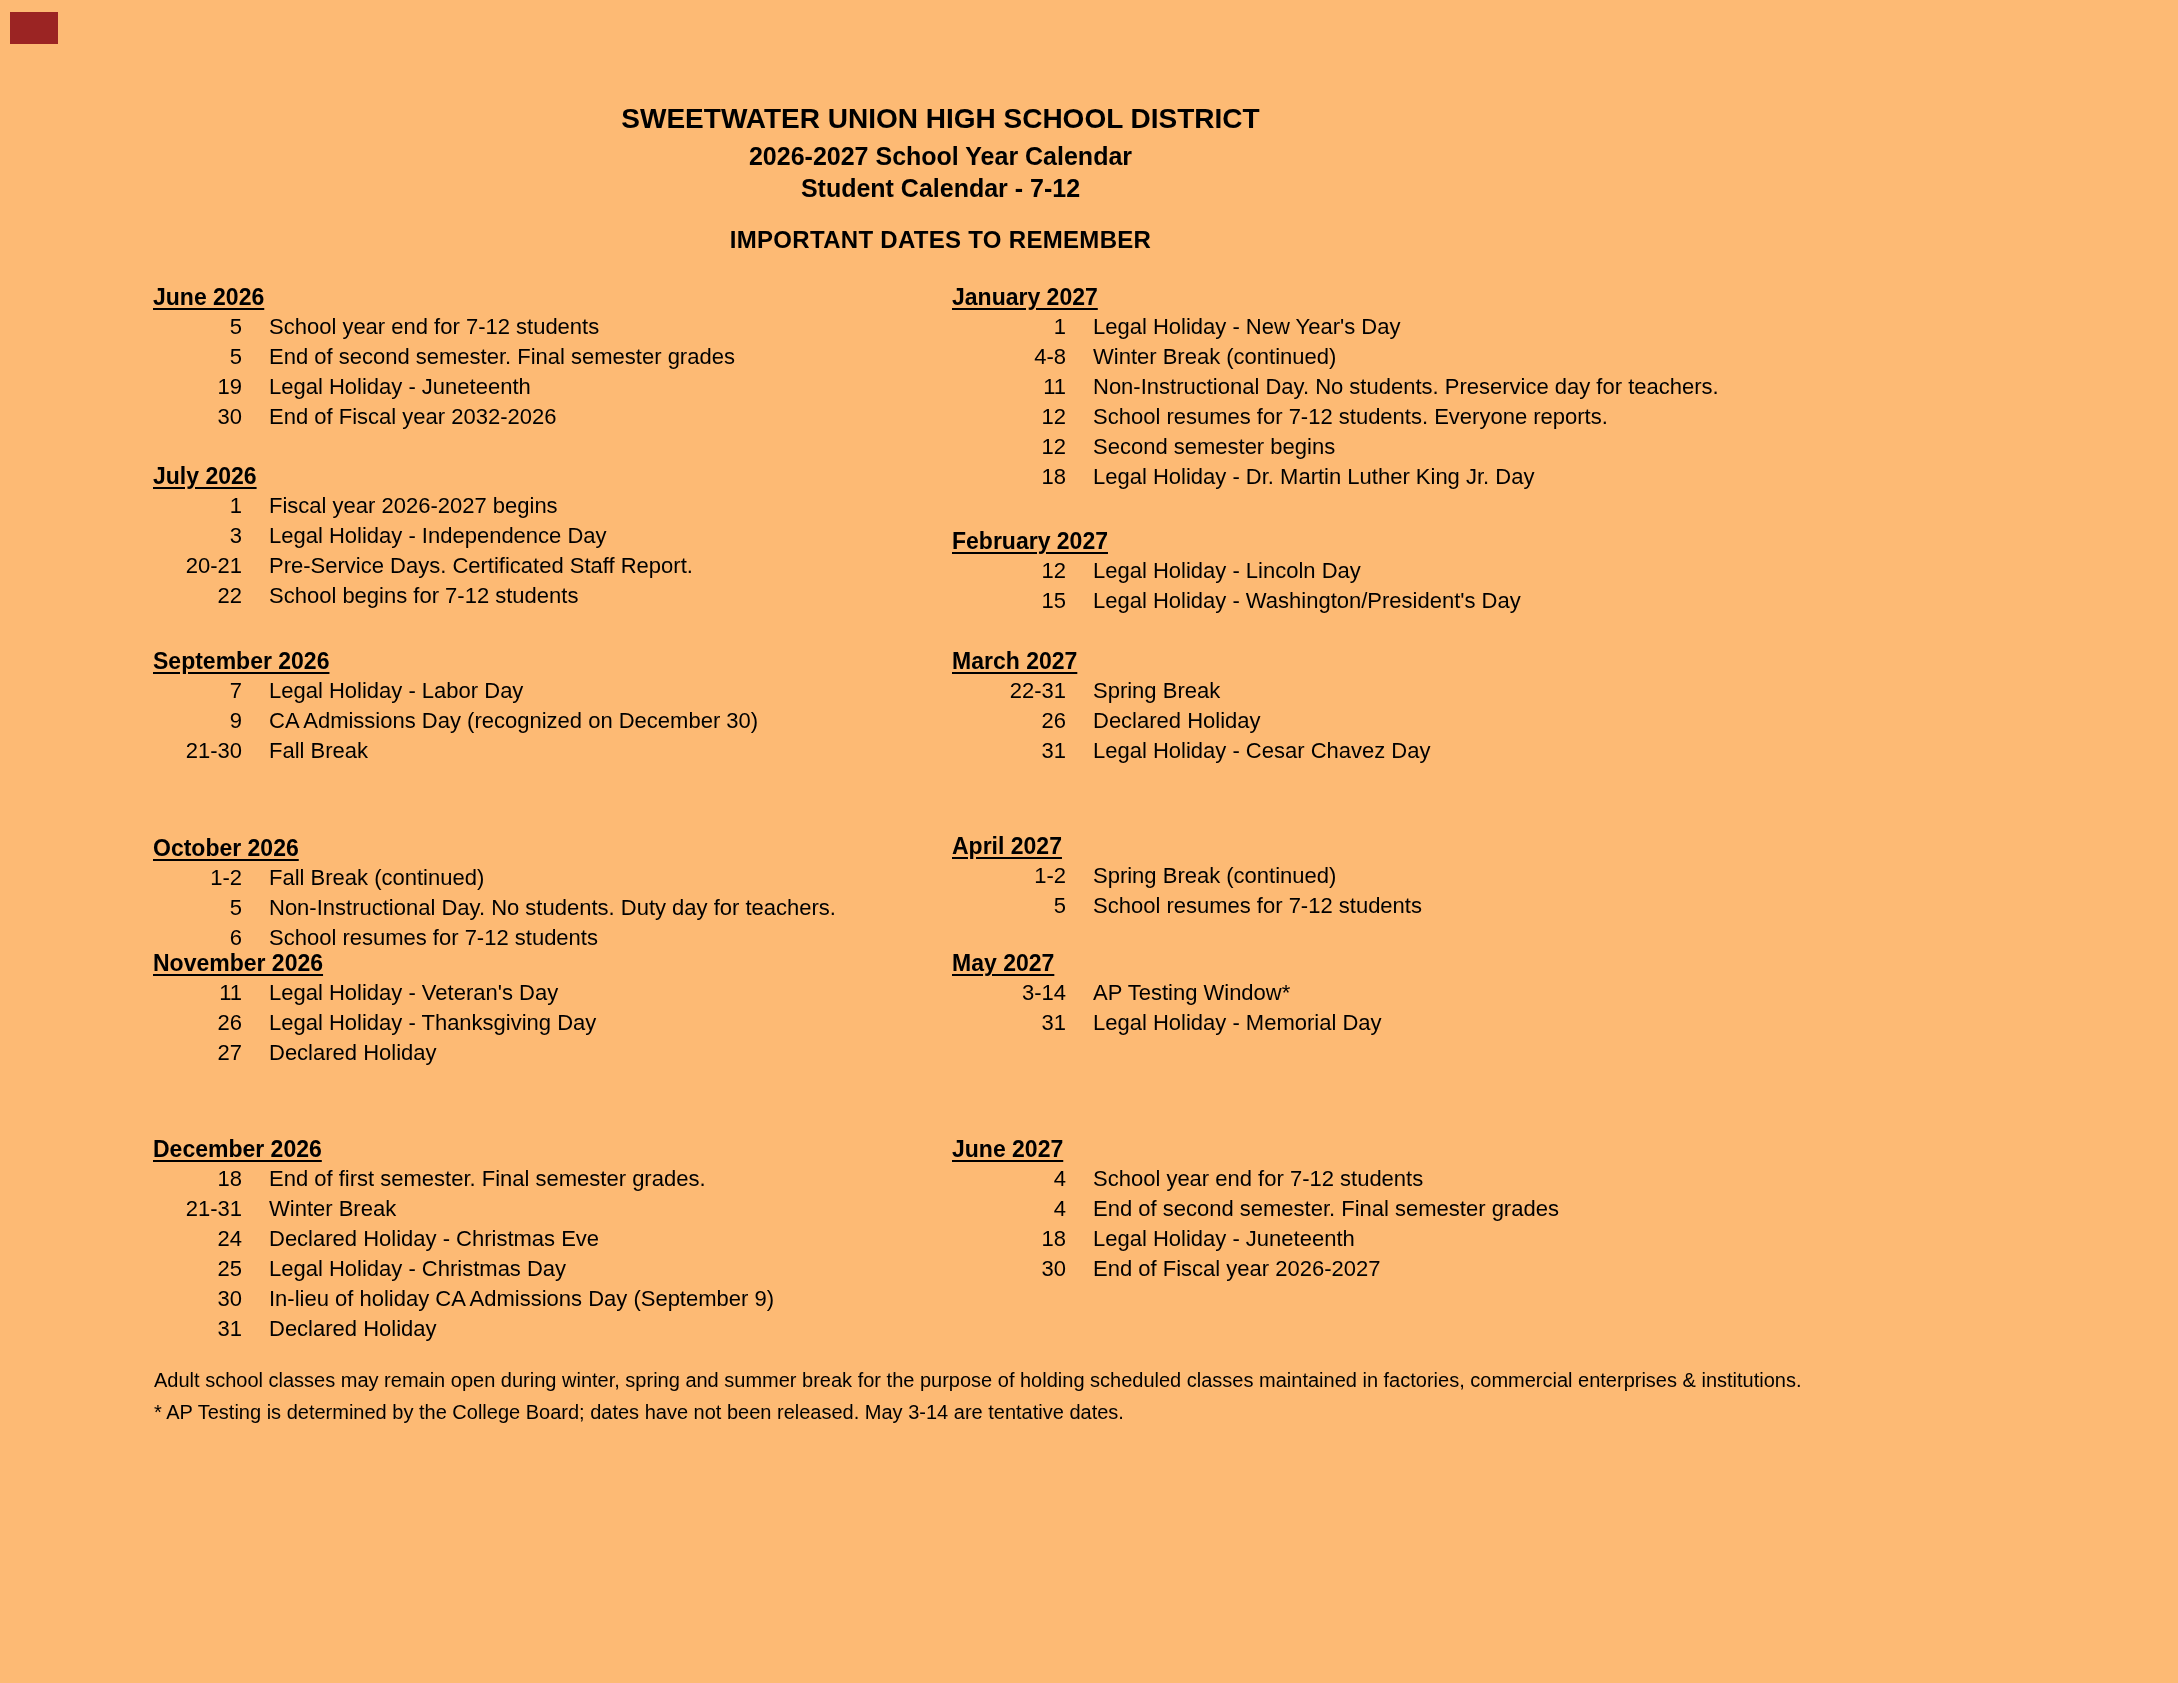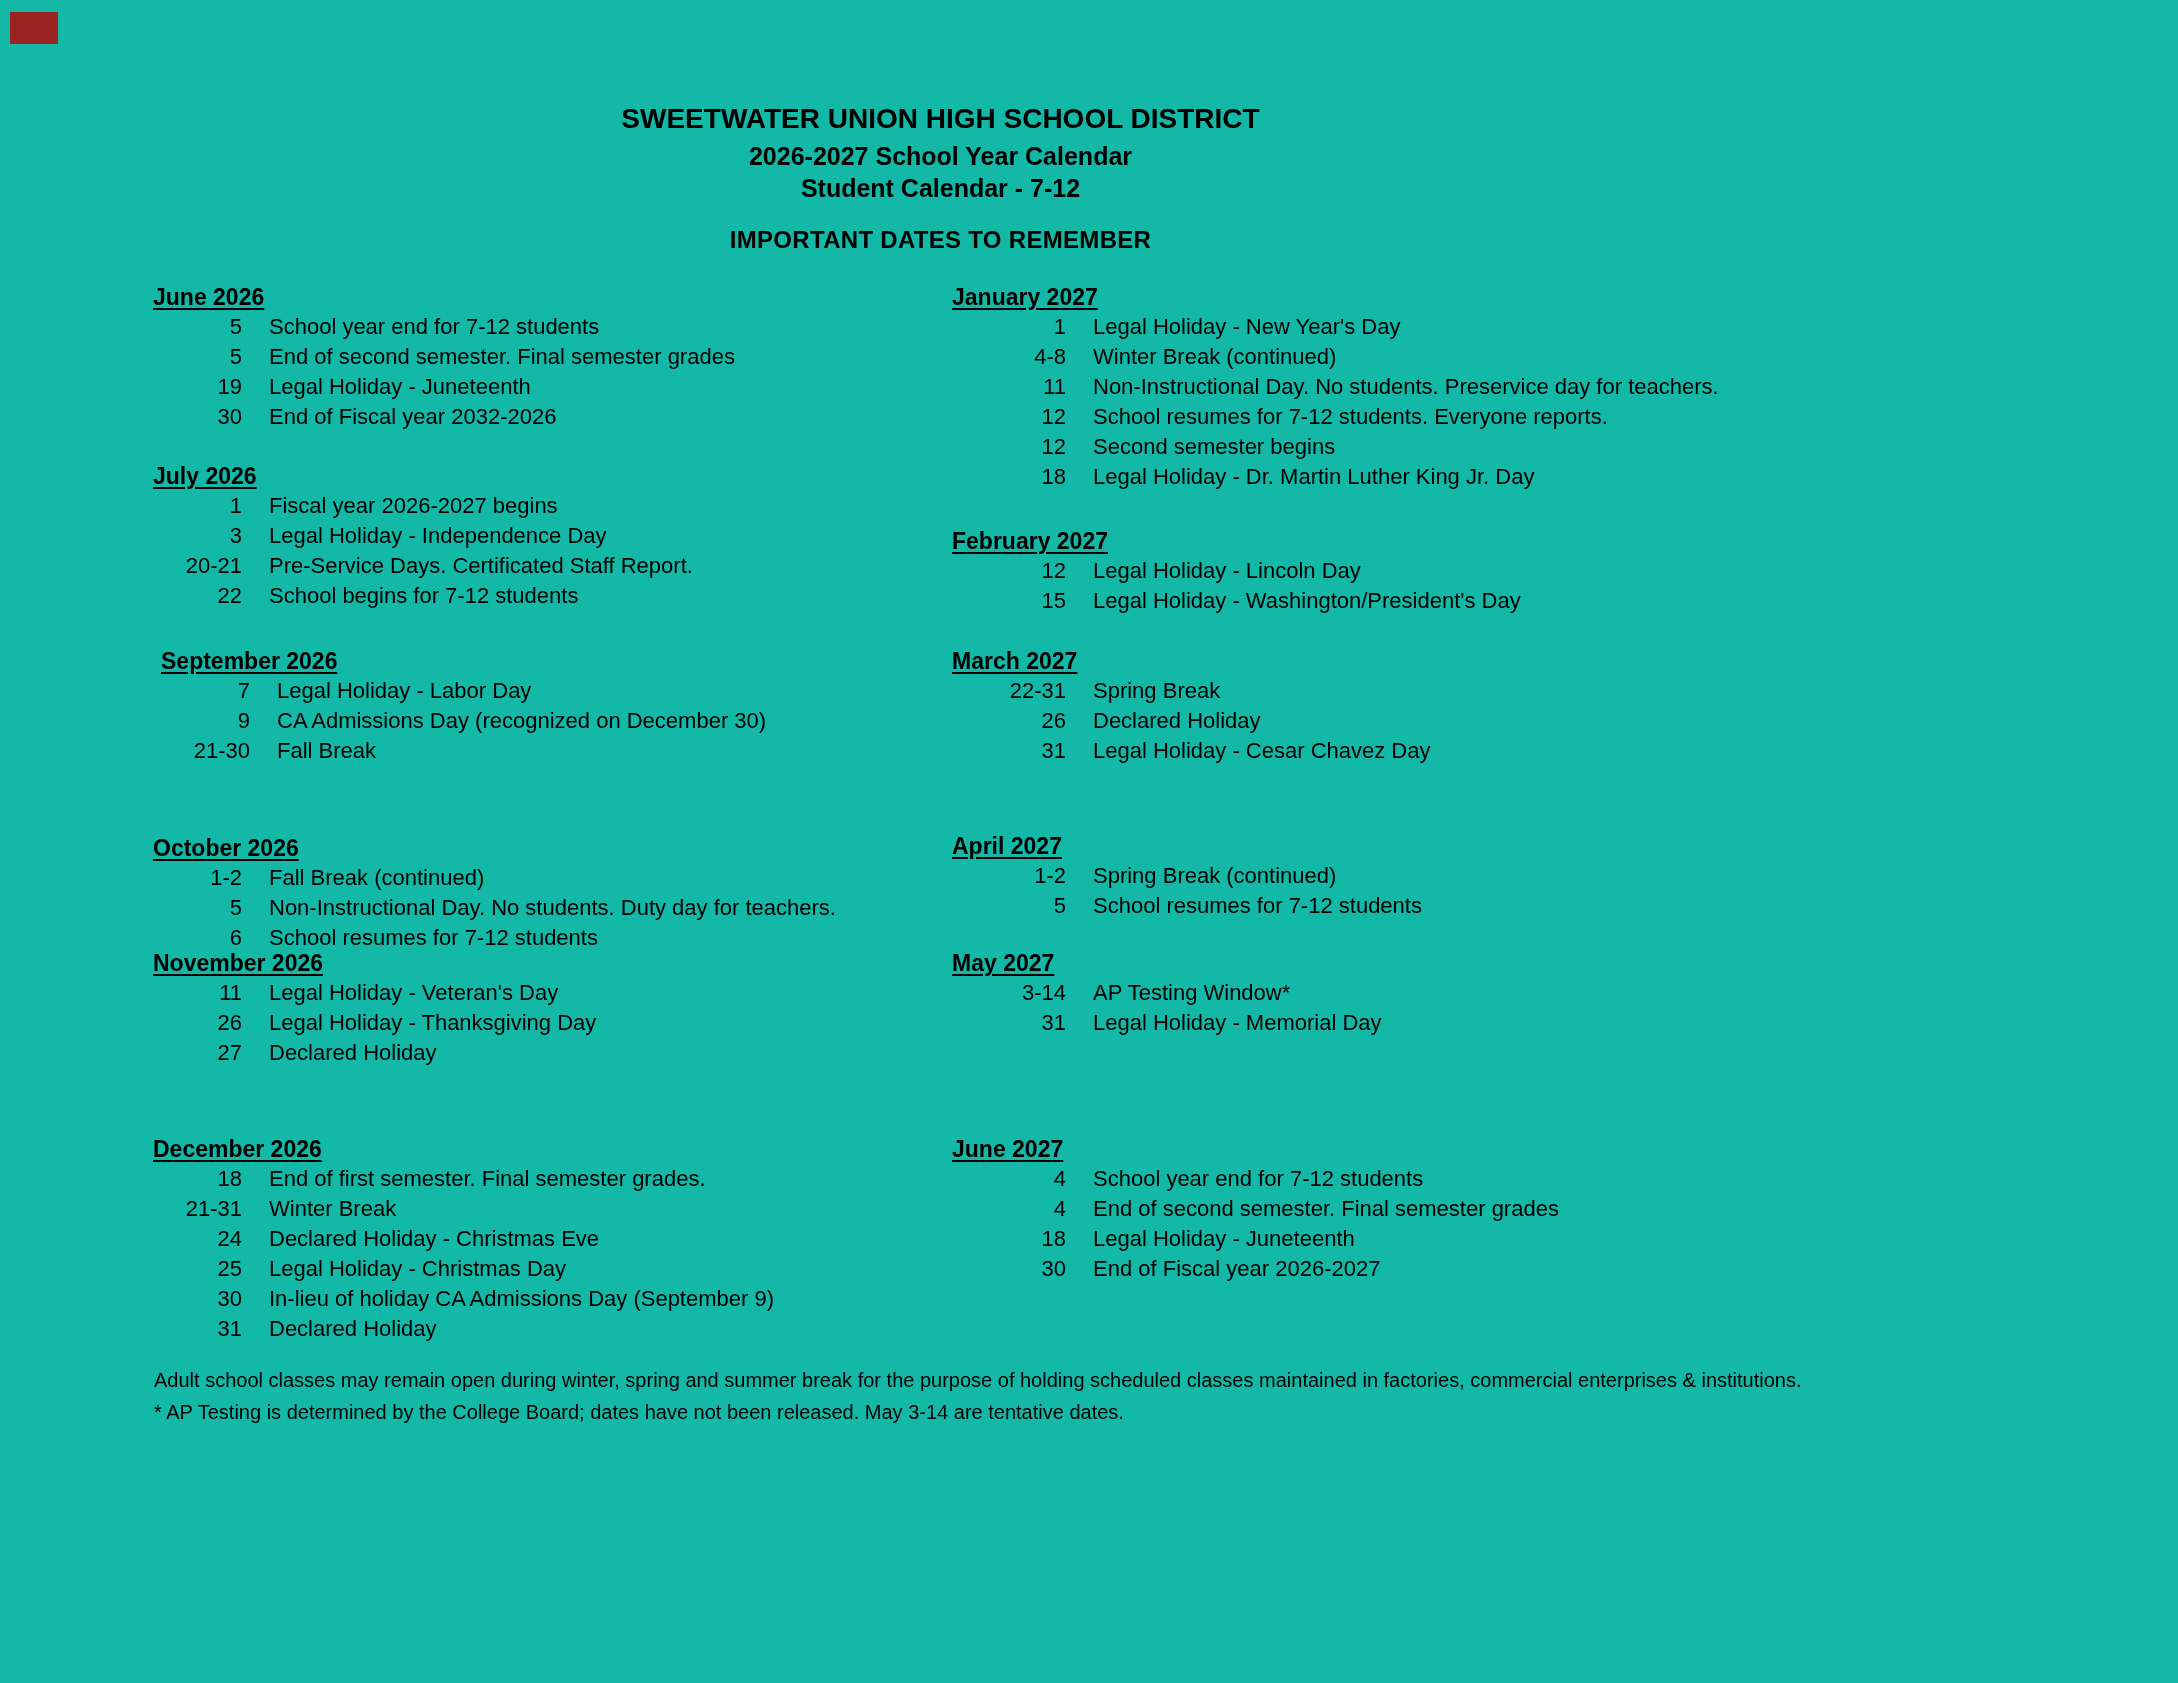--- a/index.html
+++ b/index.html
@@ -4,21 +4,21 @@
 <style>
   html, body { margin: 0; padding: 0; }
   body {
     width: 2178px; height: 1683px;
     background: #ffffff;
     font-family: "Liberation Sans", sans-serif;
     color: #000000;
     position: relative;
     overflow: hidden;
   }
-  .page { position: absolute; left: 0; top: 0; width: 2178px; height: 1683px; background: #14b8a6; }
+  .page { position: absolute; left: 0; top: 0; width: 2178px; height: 1683px; background: #fdba74; }
 
   .corner-marker {
     position: absolute; left: 10px; top: 12px;
     width: 48px; height: 32px;
   }
 
   .header { position: absolute; left: 0; top: 0; width: 1881px; text-align: center; }
   .header .line { position: absolute; left: 0; width: 100%; font-weight: bold; white-space: nowrap; }
   .title      { top: 103px; font-size: 28px; }
   .subtitle-1 { top: 142px; font-size: 25px; }
@@ -93,21 +93,21 @@
         </div>
         <div class="row">
           <span class="date-col">20-21</span>
           <span class="desc-col">Pre-Service Days. Certificated Staff Report.</span>
         </div>
         <div class="row">
           <span class="date-col">22</span>
           <span class="desc-col">School begins for 7-12 students</span>
         </div>
       </div>
-      <div class="section col-left" style="left: 153px; top: 646px; margin-left: 8px;">
+      <div class="section col-left" style="left: 153px; top: 646px;">
         <div class="month-heading">September 2026</div>
         <div class="row">
           <span class="date-col">7</span>
           <span class="desc-col">Legal Holiday - Labor Day</span>
         </div>
         <div class="row">
           <span class="date-col">9</span>
           <span class="desc-col">CA Admissions Day (recognized on December 30)</span>
         </div>
         <div class="row">

